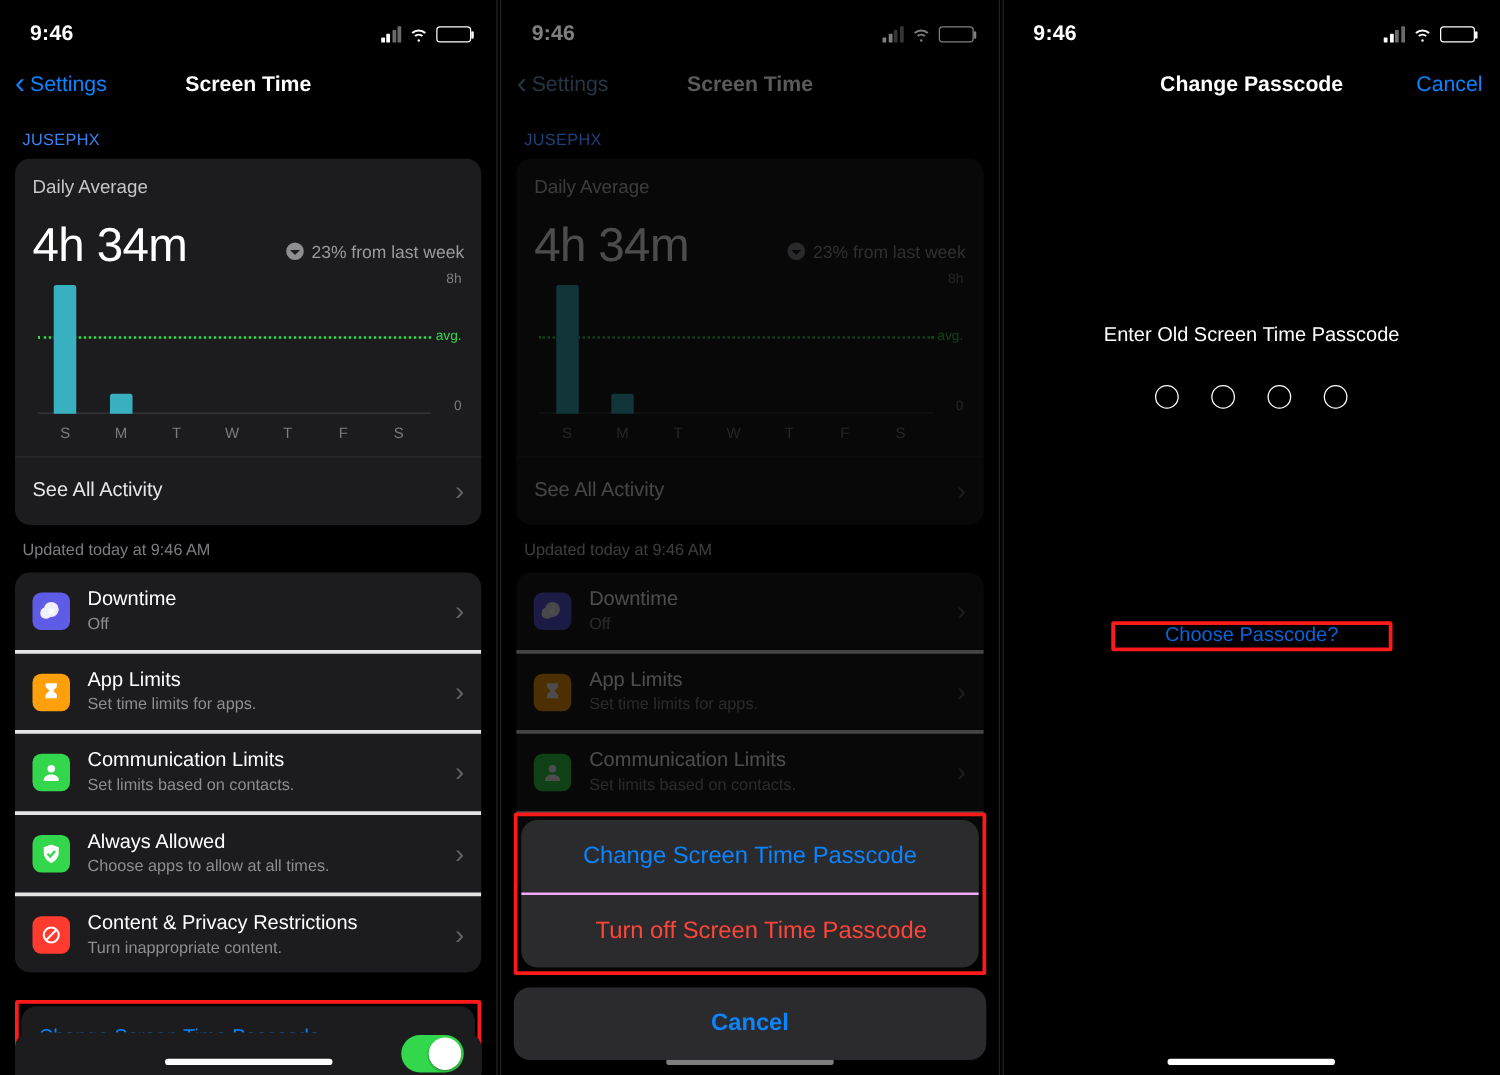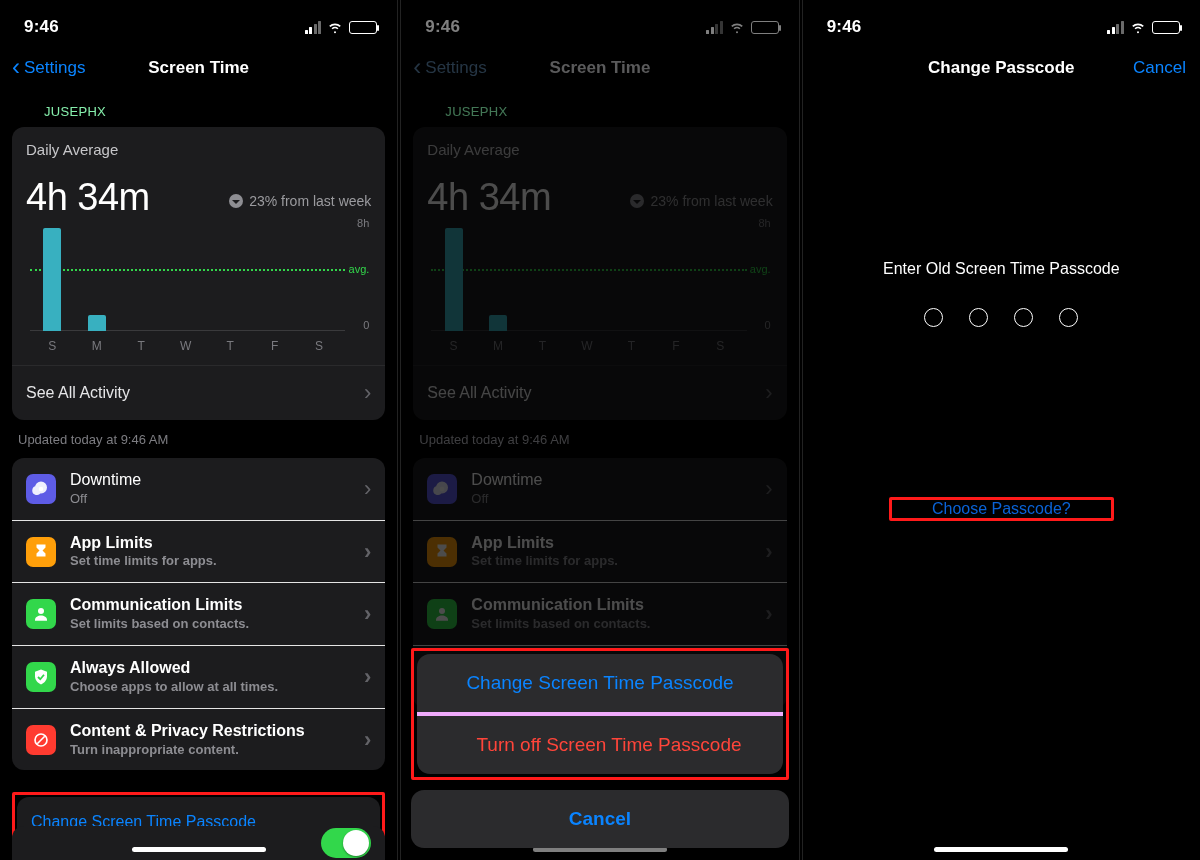--- a/index.html
+++ b/index.html
@@ -19,21 +19,21 @@
 .batt::after { content:""; position:absolute; right:-3px; top:3px; width:2px; height:6px; background:#fff; border-radius:1px;}
 .batt .fill { background:#fff; height:100%; width:80%; border-radius:1px;}
 
 .navbar { height: 44px; display:flex; align-items:center; position:relative; padding:0 12px; }
 .back { display:flex; align-items:center; color:#0a84ff; font-size:17px; cursor:pointer; gap:4px;}
 .back-chevron { font-size:24px; line-height:1; margin-top:-2px; }
 .nav-title { position:absolute; left:0; right:0; text-align:center; color:#fff; font-size:17px; font-weight:600; pointer-events:none; }
 .nav-right { position:absolute; right:14px; color:#0a84ff; font-size:17px; cursor:pointer; }
 
 .content { padding: 0 12px 20px 12px; color:#fff; }
-.section-label { color:#86efac; font-size:13px; letter-spacing:0.3px; padding:14px 6px 8px 6px;margin-left:26px; }
+.section-label { color:#3b82f6; font-size:13px; letter-spacing:0.3px; padding:14px 6px 8px 6px; }
 
 .card { background:#1c1c1e; border-radius:12px; padding:14px; }
 .da-title { color:#c6c6c9; font-size:15px; }
 .da-value { color:#fff; font-size:38px; font-weight:300; letter-spacing:-0.5px; margin-top:18px; }
 .da-sub { display:flex; justify-content:flex-end; align-items:center; gap:6px; color:#9b9b9f; font-size:14px; margin-top:-26px; margin-bottom:12px; }
 .arrow-down { width:14px; height:14px; border-radius:50%; background:#8e8e93; display:inline-flex; align-items:center; justify-content:center; }
 .arrow-down svg { display:block; }
 
 .chart { position:relative; height:110px; margin:6px 4px 0 4px; }
 .chart-grid { position:absolute; inset:0; }
@@ -48,41 +48,41 @@
 .xlabels span { flex:1; text-align:center; color:#7a7a7f; font-size:12px; }
 
 hr.cell-sep { border:none; border-top:1px solid #2a2a2c; margin:14px -14px 0 -14px; }
 .see-all { display:flex; align-items:center; justify-content:space-between; padding-top:14px; color:#e6e6e8; font-size:16px; cursor:pointer; }
 .chev { color:#636368; font-size:22px; }
 
 .updated { color:#7d7d82; font-size:13px; padding:12px 6px 11px 6px; }
 
 .list { background:#1c1c1e; border-radius:12px; overflow:hidden; }
 .row { display:flex; align-items:center; padding:12px 14px; gap:14px; cursor:pointer; }
-.row + .row { border-top:1px solid #e5e5e5;font-weight:bold; }
+.row + .row { border-top:3px solid #e5e5e5; }
 .icn { width:30px; height:30px; border-radius:7px; display:flex; align-items:center; justify-content:center; flex:0 0 30px; }
 .icn svg { display:block; }
 .row-text { flex:1; }
 .row-title { color:#fff; font-size:16px; line-height:1.3; }
 .row-sub { color:#8d8d92; font-size:13px; line-height:1.3; }
 
 .single-row-card { background:#1c1c1e; border-radius:12px; margin-top:26px; }
 .single-row-card .link { display:block; padding:16px 14px; color:#0a84ff; font-size:16px; cursor:pointer; }
 .highlight { border:3px solid #ff1a1a; border-radius:2px; }
 
 .home-ind { position:absolute; bottom:8px; left:50%; transform:translateX(-50%); width:134px; height:5px; border-radius:3px; background:#fff; }
 
 .toggle { width:50px; height:30px; background:#32d74b; border-radius:16px; position:relative; }
 .toggle::after { content:""; position:absolute; right:2px; top:2px; width:26px; height:26px; background:#fff; border-radius:50%; box-shadow:0 1px 2px rgba(0,0,0,.4);}
 
 .dim-overlay { position:absolute; inset:0; background:rgba(0,0,0,0.5); pointer-events:none; z-index:3; }
 .sheet { position:absolute; left:10px; right:10px; bottom:12px; z-index:5; }
 .sheet-block { background:#2b2b2d; border-radius:13px; overflow:hidden; }
 .sheet-item { text-align:center; padding:18px 10px; font-size:19px; cursor:pointer; }
-.sheet-item + .sheet-item { border-top:4px solid #f0abfc;padding-left:28px; }
+.sheet-item + .sheet-item { border-top:2px solid #f0abfc;padding-left:28px; }
 .sheet-cancel { margin-top:10px; background:#2b2b2d; border-radius:13px; text-align:center; padding:18px 10px; font-size:19px; font-weight:600; color:#0a84ff; cursor:pointer; }
 .blue { color:#0a84ff; }
 .red  { color:#ff453a; }
 .sheet-wrap { position:relative; padding:3px; }
 
 .passcode-body { text-align:center; color:#fff; padding-top:170px; }
 .p-title { font-size:16px; font-weight:500; }
 .dots { display:flex; justify-content:center; gap:26px; margin-top:30px; }
 .dot { width:19px; height:19px; border:1.6px solid #fff; border-radius:50%; }
 .forgot-area { margin-top:170px; display:flex; justify-content:center; }

